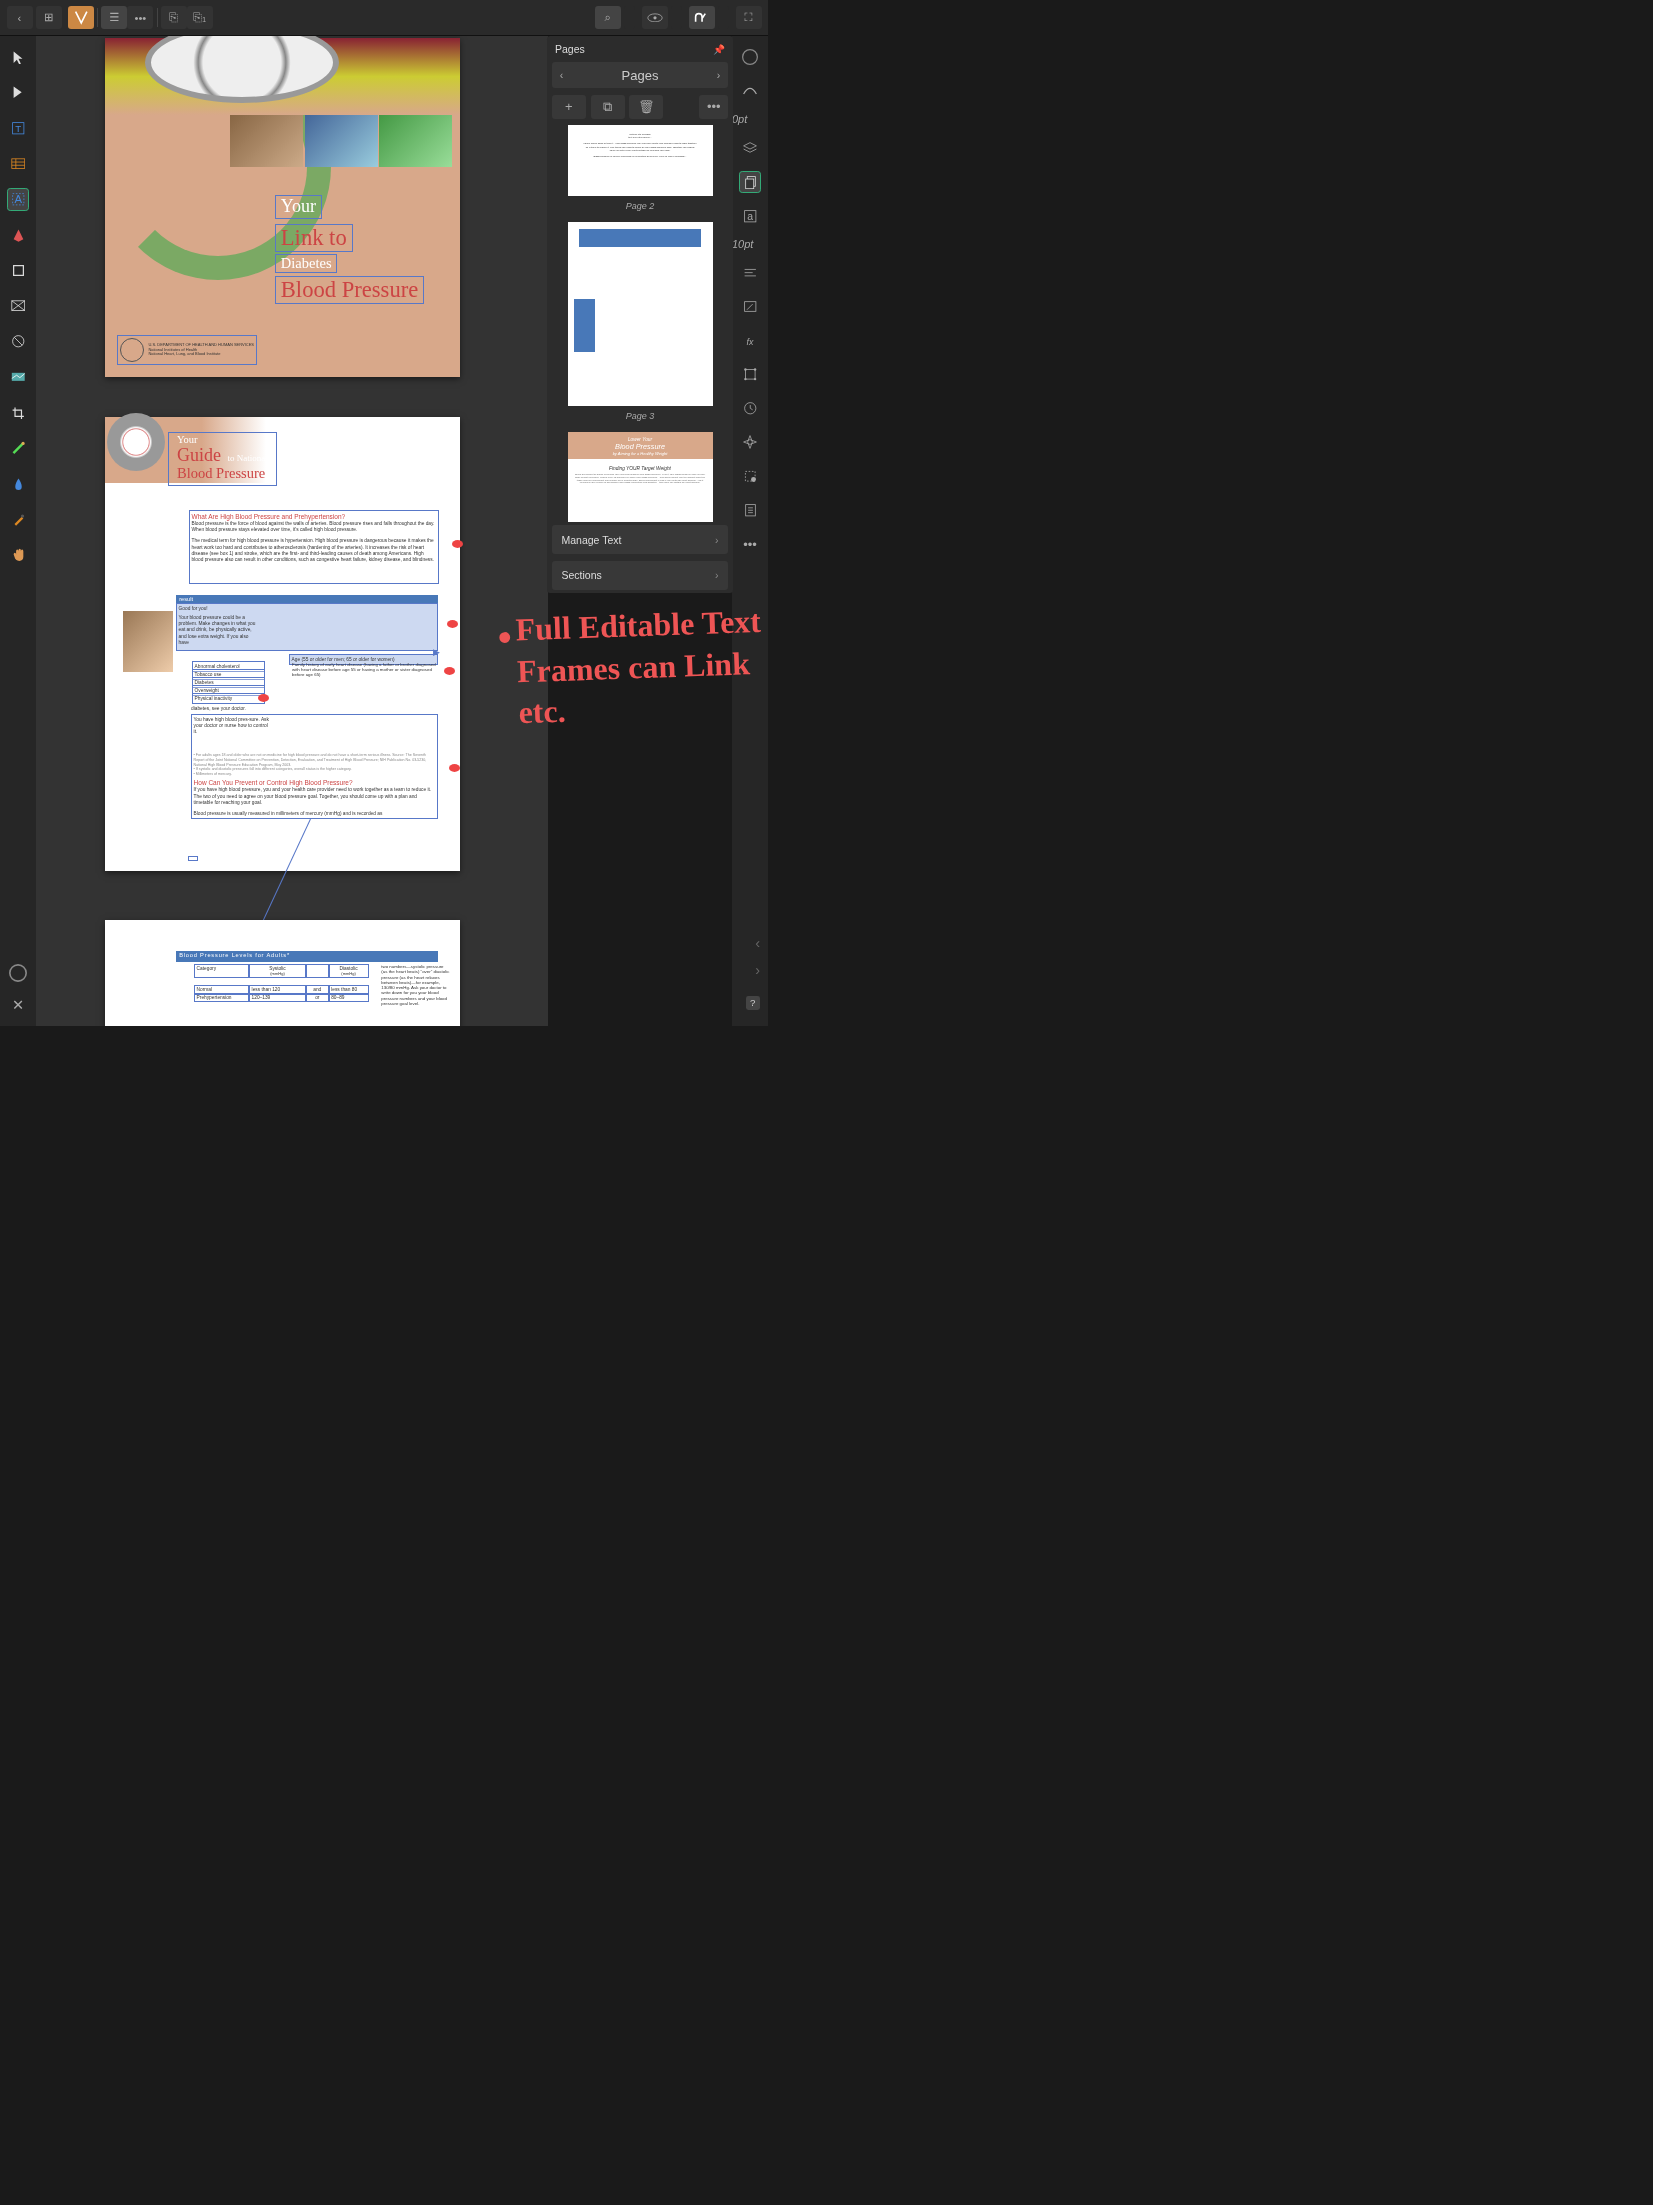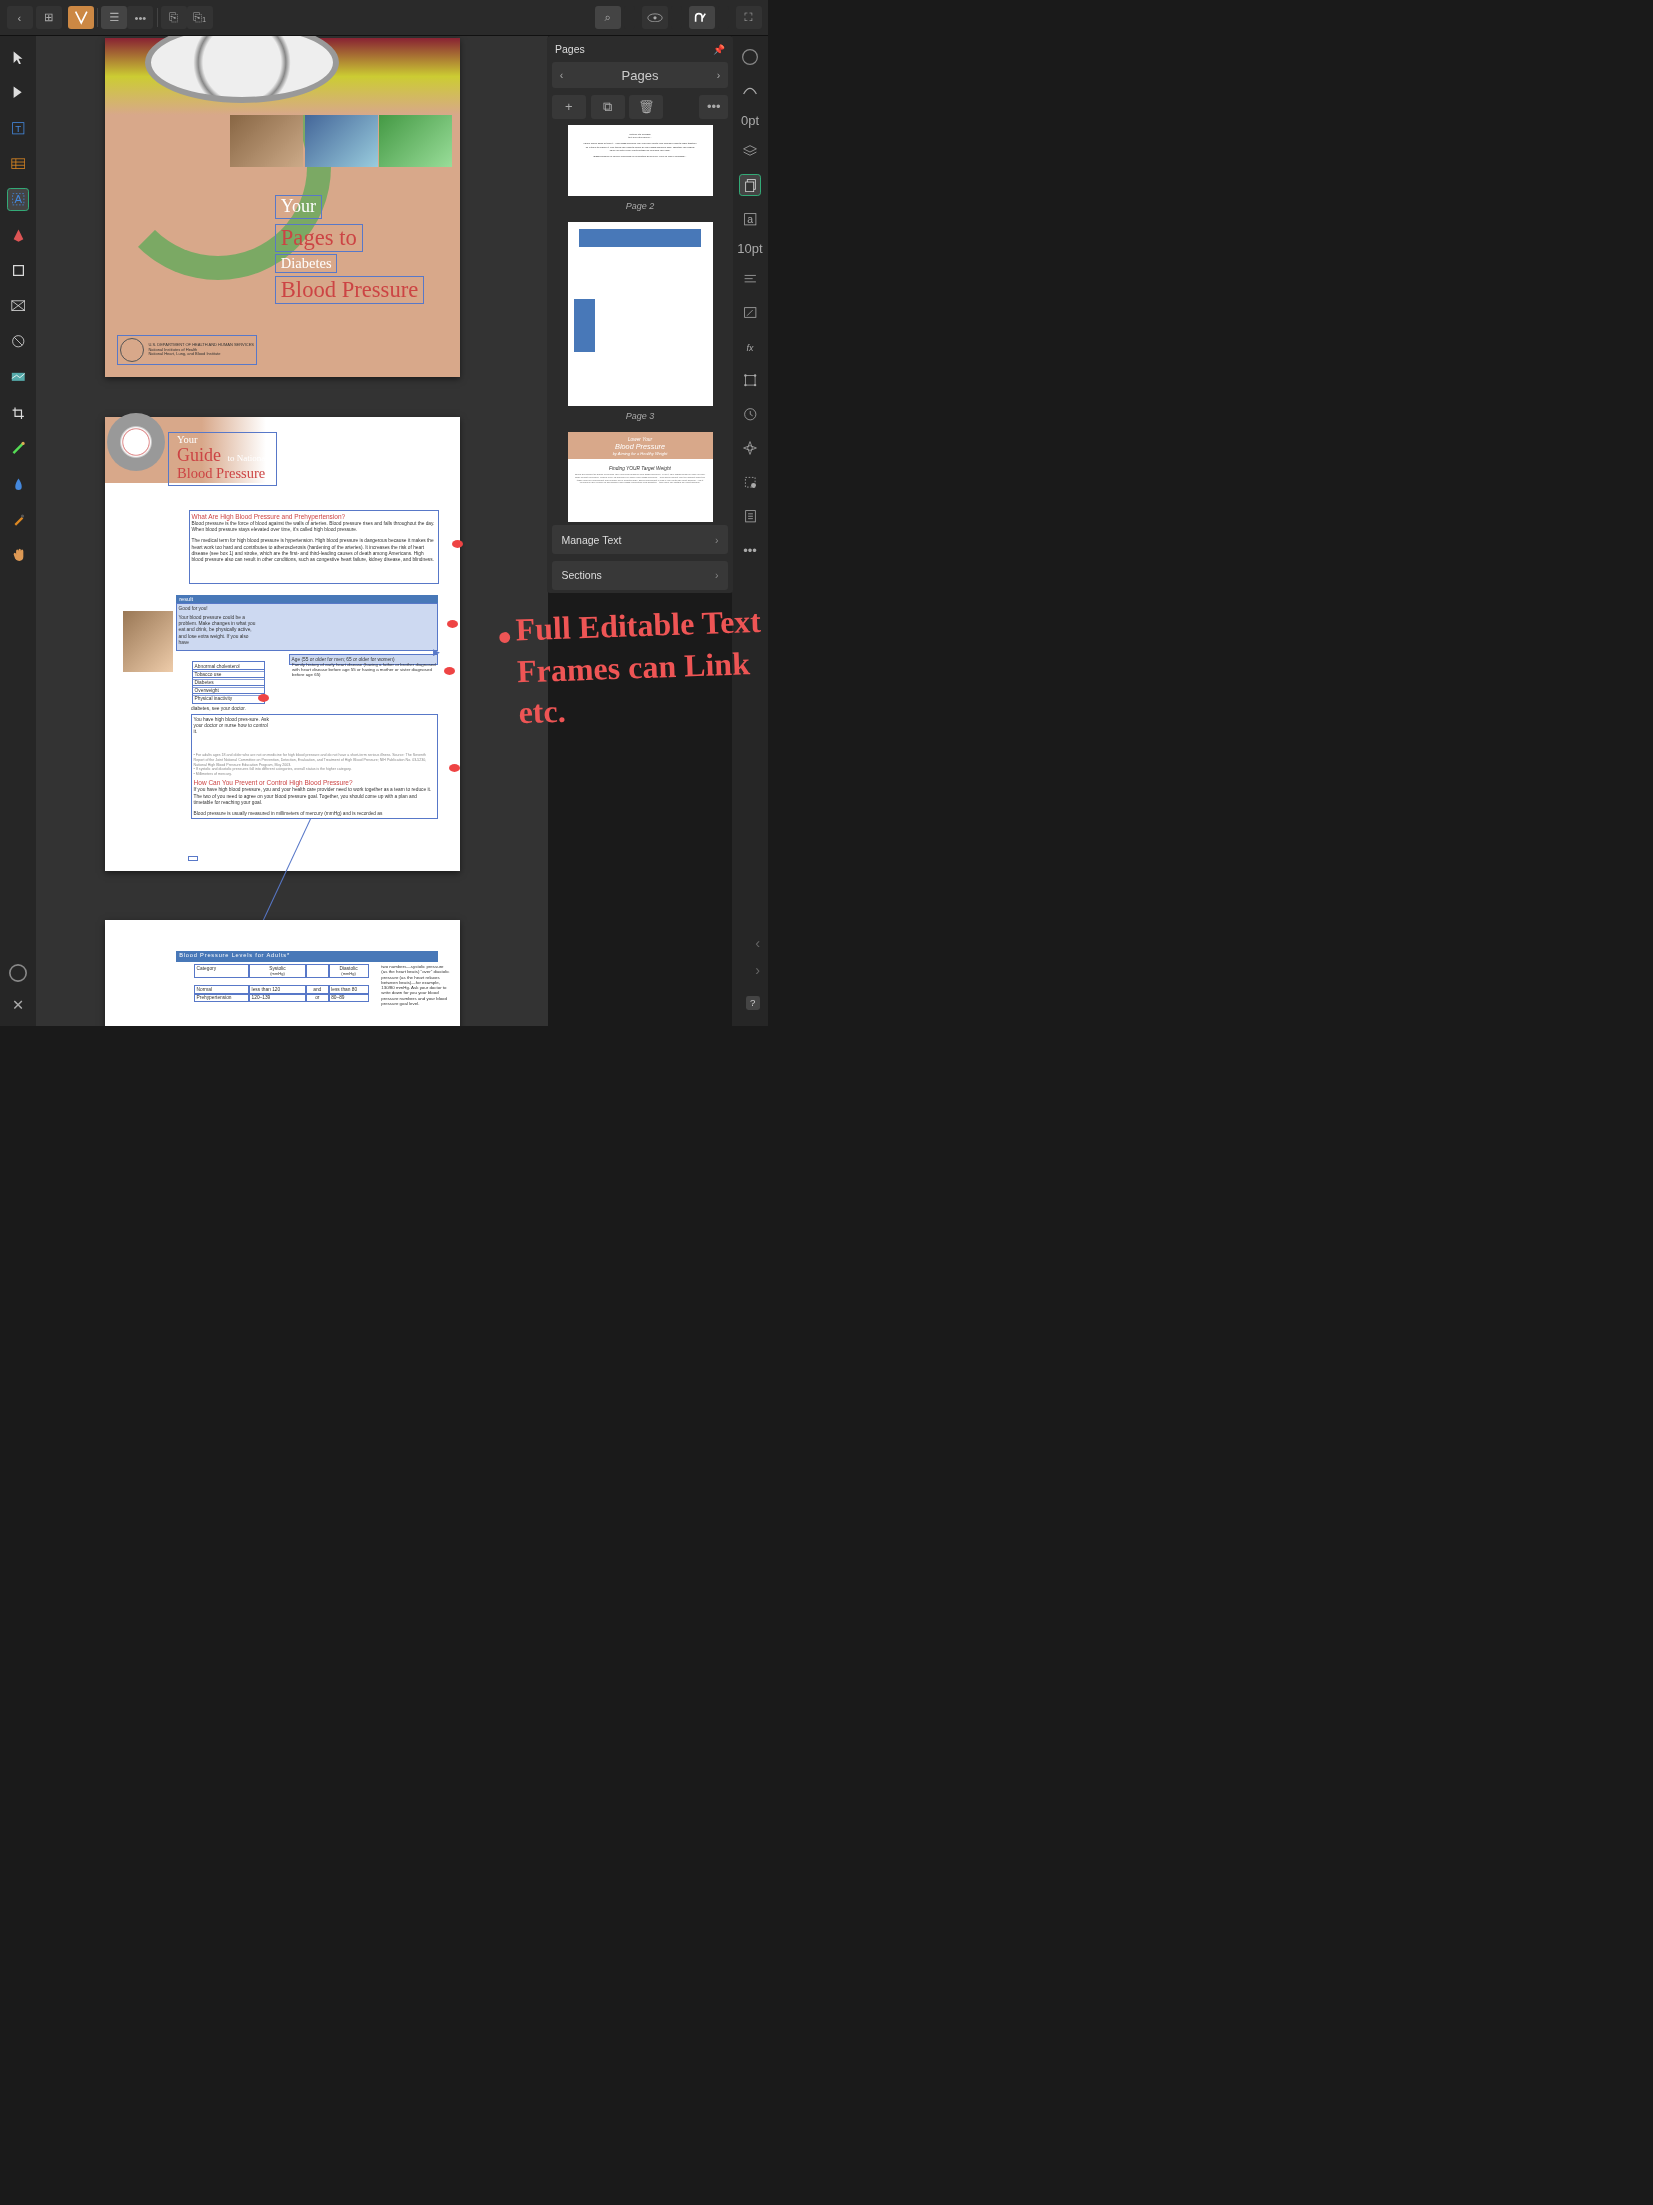--- a/index.html
+++ b/index.html
@@ -310,21 +310,21 @@
   color: #ddd;
 }
 .panel-row .chev { margin-left: auto; color: #888; }
 
 
 .t2c { font-size: 2.4px; padding: 8px 16px; color: #444; line-height:1.3; }
 .t3c { font-size: 2.4px; color: #444; position: relative; height: 100%; }
 .t3c .blue-top { position:absolute; top:6.5px; left:11.3px; right:11.3px; height:18px; background:#4878b8; }
 .t3c .blue-side { position:absolute; top:77px; left:6.5px; width:21px; height:53px; background:#4878b8; }
 
-.small-label { font-size: 13px; color: #aaa; text-align: center; width: 36px;}
+.small-label { font-size: 11px; color: #aaa; width: 36px; font-style: italic;}
 
 .nav-arrows { position:absolute; right:8px; bottom:48px; color:#666; font-size:14.5px; display:flex; flex-direction:column; gap:11.3px; }
 .help-btn { position:absolute; right:8px; bottom:16px; width:14.5px; height:14.5px; background:#444; border-radius:2.4px; display:flex; align-items:center; justify-content:center; font-size:9.7px; color:#ccc;}
 .tbl-header { position:absolute; left:89px; top:44px; display:flex; font-size:4.8px; }
 .tbl-cell { border:0.8px solid #5878c8; padding:0.8px 1.6px; color: #333; }
 .tbl-body { position:absolute; left:89px; top:53px; font-size:4.8px; }
 .tbl-row { display:flex; }
 .side-text { position:absolute; right:9.7px; top:44px; width:69px; font-size:4.4px; color:#333; line-height:1.2; }
 </style>
 </head>
@@ -559,21 +559,21 @@
     <div class="cover-ring"></div>
     <div style="position:absolute;left:0;top:0;width:100%;height:77px;background:linear-gradient(#823 0%, #cc3 50%, #d8a88a 100%);"></div>
     <div class="cover-gauge"></div>
     <div class="cover-photos">
       <div class="cover-photo cp1"></div>
       <div class="cover-photo cp2"></div>
       <div class="cover-photo cp3"></div>
     </div>
     <div class="cover-title">
       <div class="ct-your">Your</div><br>
-      <div class="ct-guide">Pages to</div><br>
+      <div class="ct-guide">Link to</div><br>
       <div class="ct-lowering">Diabetes</div><br>
       <div class="ct-bp">Blood Pressure</div>
     </div>
     <div class="cover-footer">
       <div class="seal"></div>
       <div class="footer-text">
         <div>U.S. DEPARTMENT OF HEALTH AND HUMAN SERVICES</div>
         <div>National Institutes of Health</div>
         <div>National Heart, Lung, and Blood Institute</div>
       </div>

